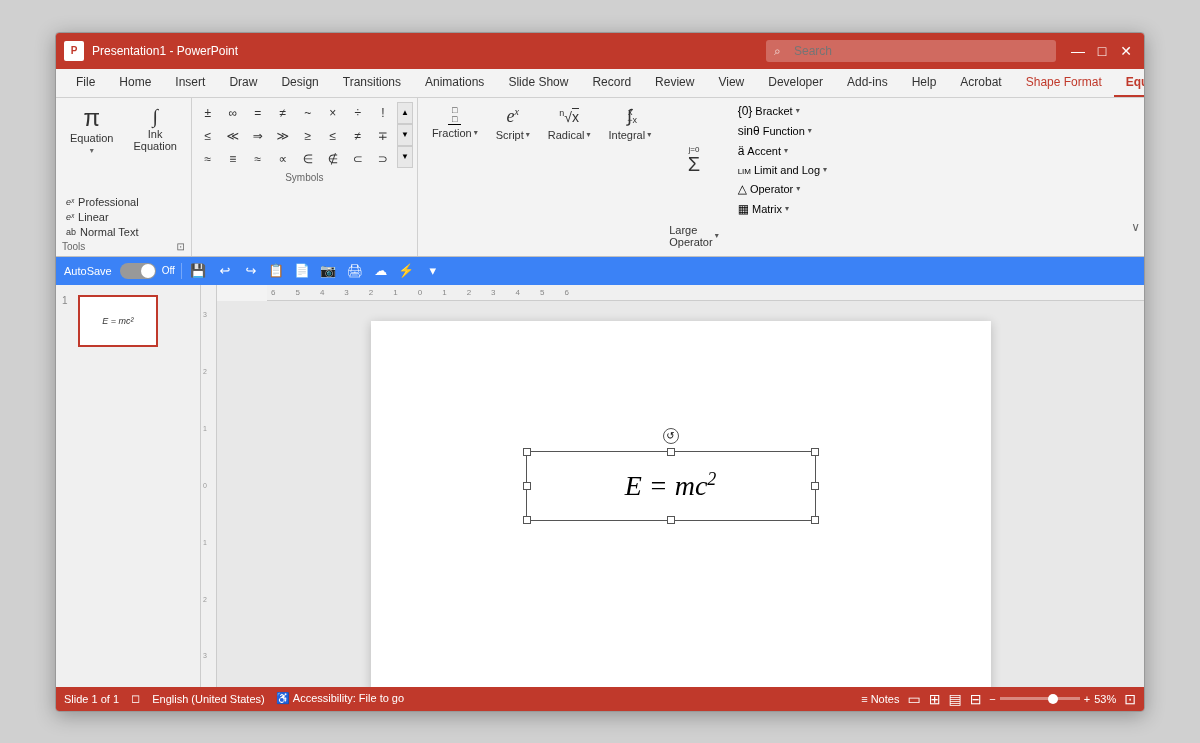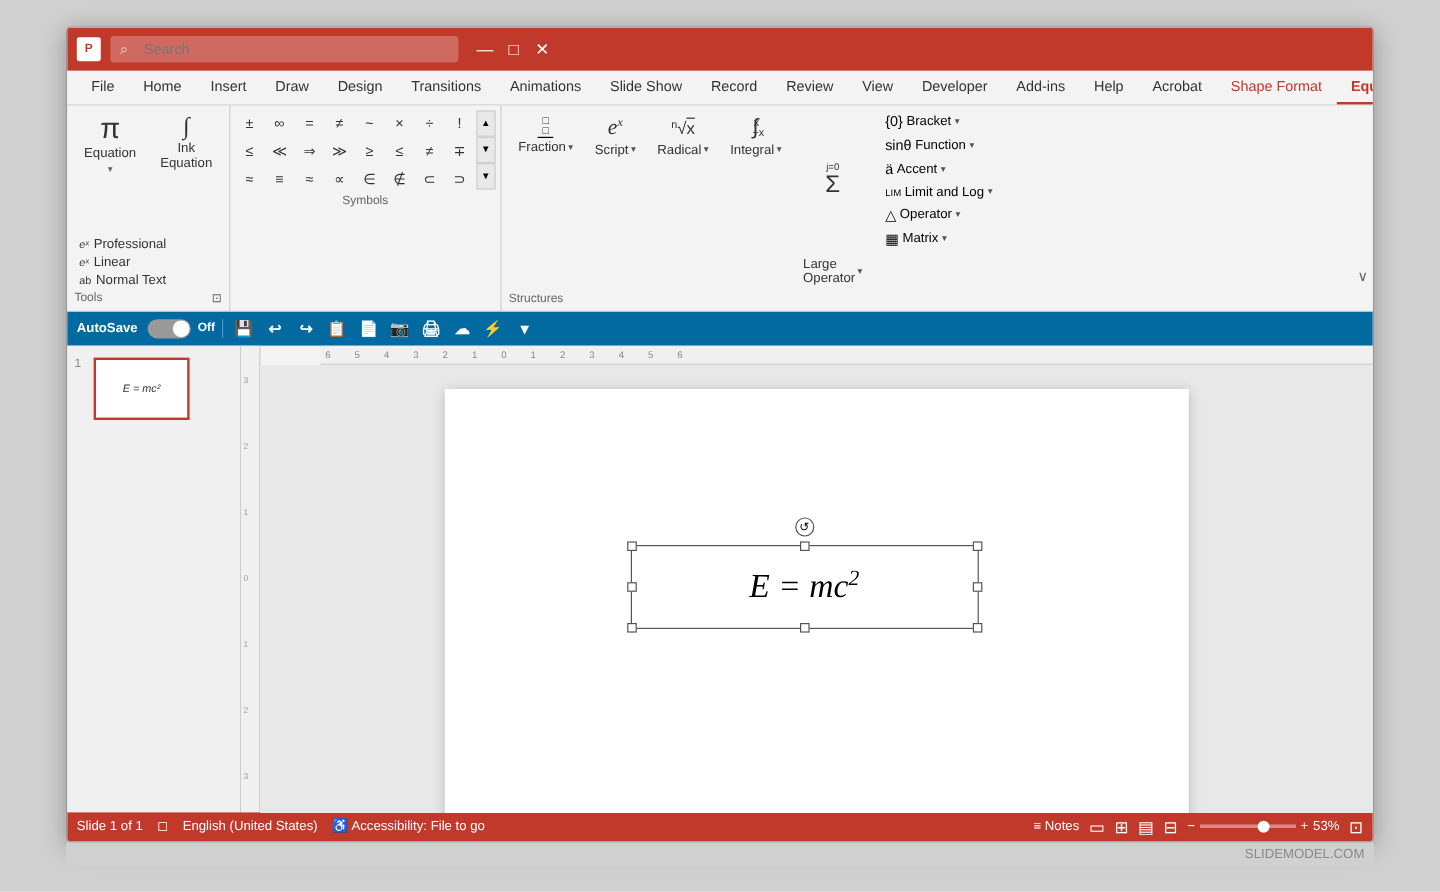--- a/index.html
+++ b/index.html
@@ -184,27 +184,26 @@
       cursor: pointer;
       display: flex; align-items: center; justify-content: center;
     }
     .chevron-down {
       font-size: 8px;
       color: #555;
     }
 
     
     .qat {
-      background: #0369a1;
+      background: #3b82f6;
       display: flex;
       align-items: center;
       padding: 3px 8px;
       gap: 4px;
       flex-shrink: 0;
-      font-weight: bold;
     }
     .qat-item {
       width: 22px; height: 22px;
       display: flex; align-items: center; justify-content: center;
       color: white;
       cursor: pointer;
       border-radius: 2px;
       font-size: 13px;
     }
     .autosave-label {
@@ -442,20 +441,21 @@
     }
   </style>
 </head>
 <body>
 
 <div style="background:#d0d0d0; padding: 20px; display:flex; flex-direction:column; align-items:center;">
 <div class="window">
 
   <div class="title-bar">
     <div class="title-bar-logo">P</div>
+    <span class="title-bar-text">Presentation1 - PowerPoint</span>
     <div class="search-container">
       <span class="search-icon-inner">⌕</span>
       <input class="search-box" type="text" placeholder="Search" style="">
     </div>
     <div class="title-bar-controls">
       <button class="title-btn">—</button>
       <button class="title-btn">□</button>
       <button class="title-btn close">✕</button>
     </div>
   </div>
@@ -631,21 +631,20 @@
             <span>Operator</span>
             <span class="chevron-down">▾</span>
           </div>
           <div class="ribbon-icon-btn">
             <span style="font-size:12px;">▦</span>
             <span>Matrix</span>
             <span class="chevron-down">▾</span>
           </div>
         </div>
       </div>
-      <div style="font-size:10px; color:#666; margin-top:2px; text-align:left;">Structures</div>
     </div>
 
     <div style="display:flex; align-items:flex-end; padding: 4px 4px 22px 0;">
       <div style="font-size:12px; color:#666; cursor:pointer;">∨</div>
     </div>
   </div>
 
   <div class="qat">
     <span class="autosave-label">AutoSave</span>
     <div class="toggle-switch">
@@ -751,14 +750,13 @@
           <div class="zoom-thumb"></div>
         </div>
         <span>+</span>
         <span>53%</span>
       </div>
       <span class="status-icon">⊡</span>
     </div>
   </div>
 </div>
 
-<div class="watermark" style="text-align:right; font-size:11px; color:#888; padding:4px 8px; width:1090px;">SLIDEMODEL.COM</div>
 </div>
 
 </body></html>

